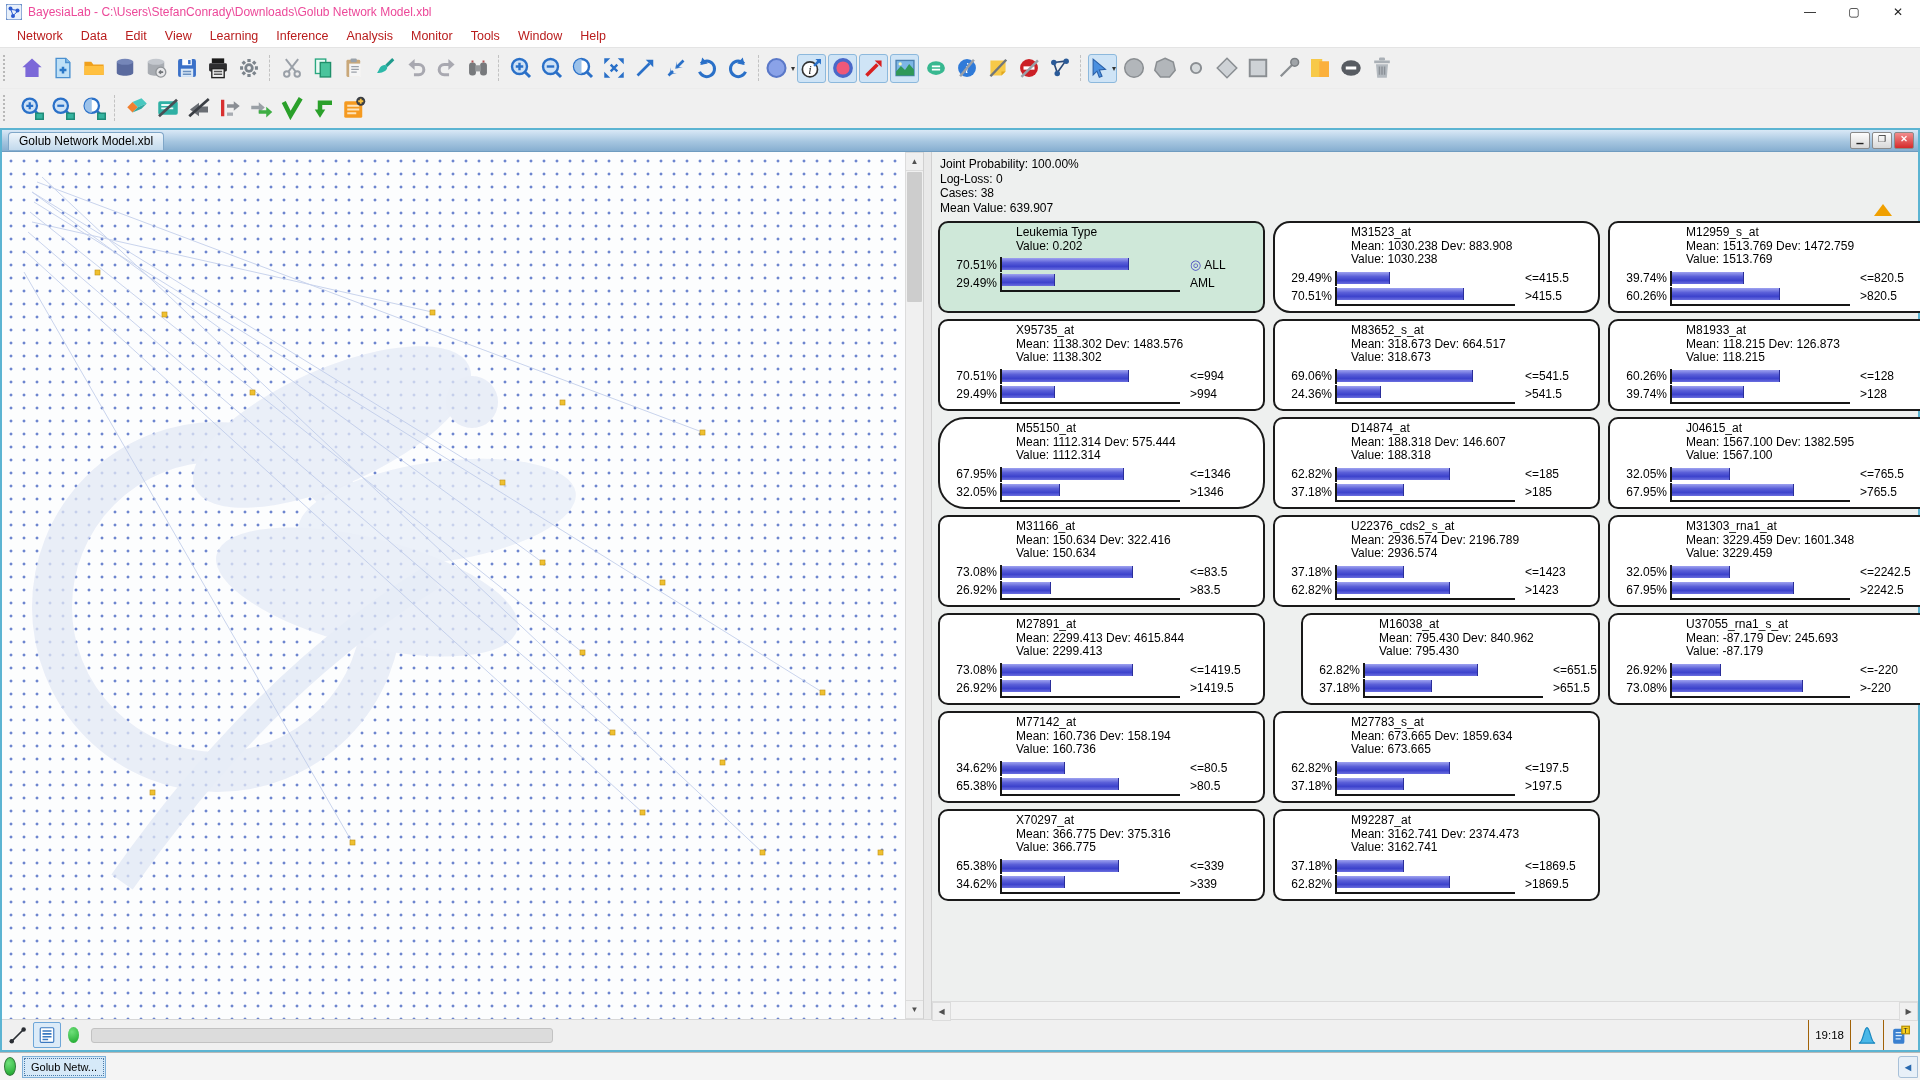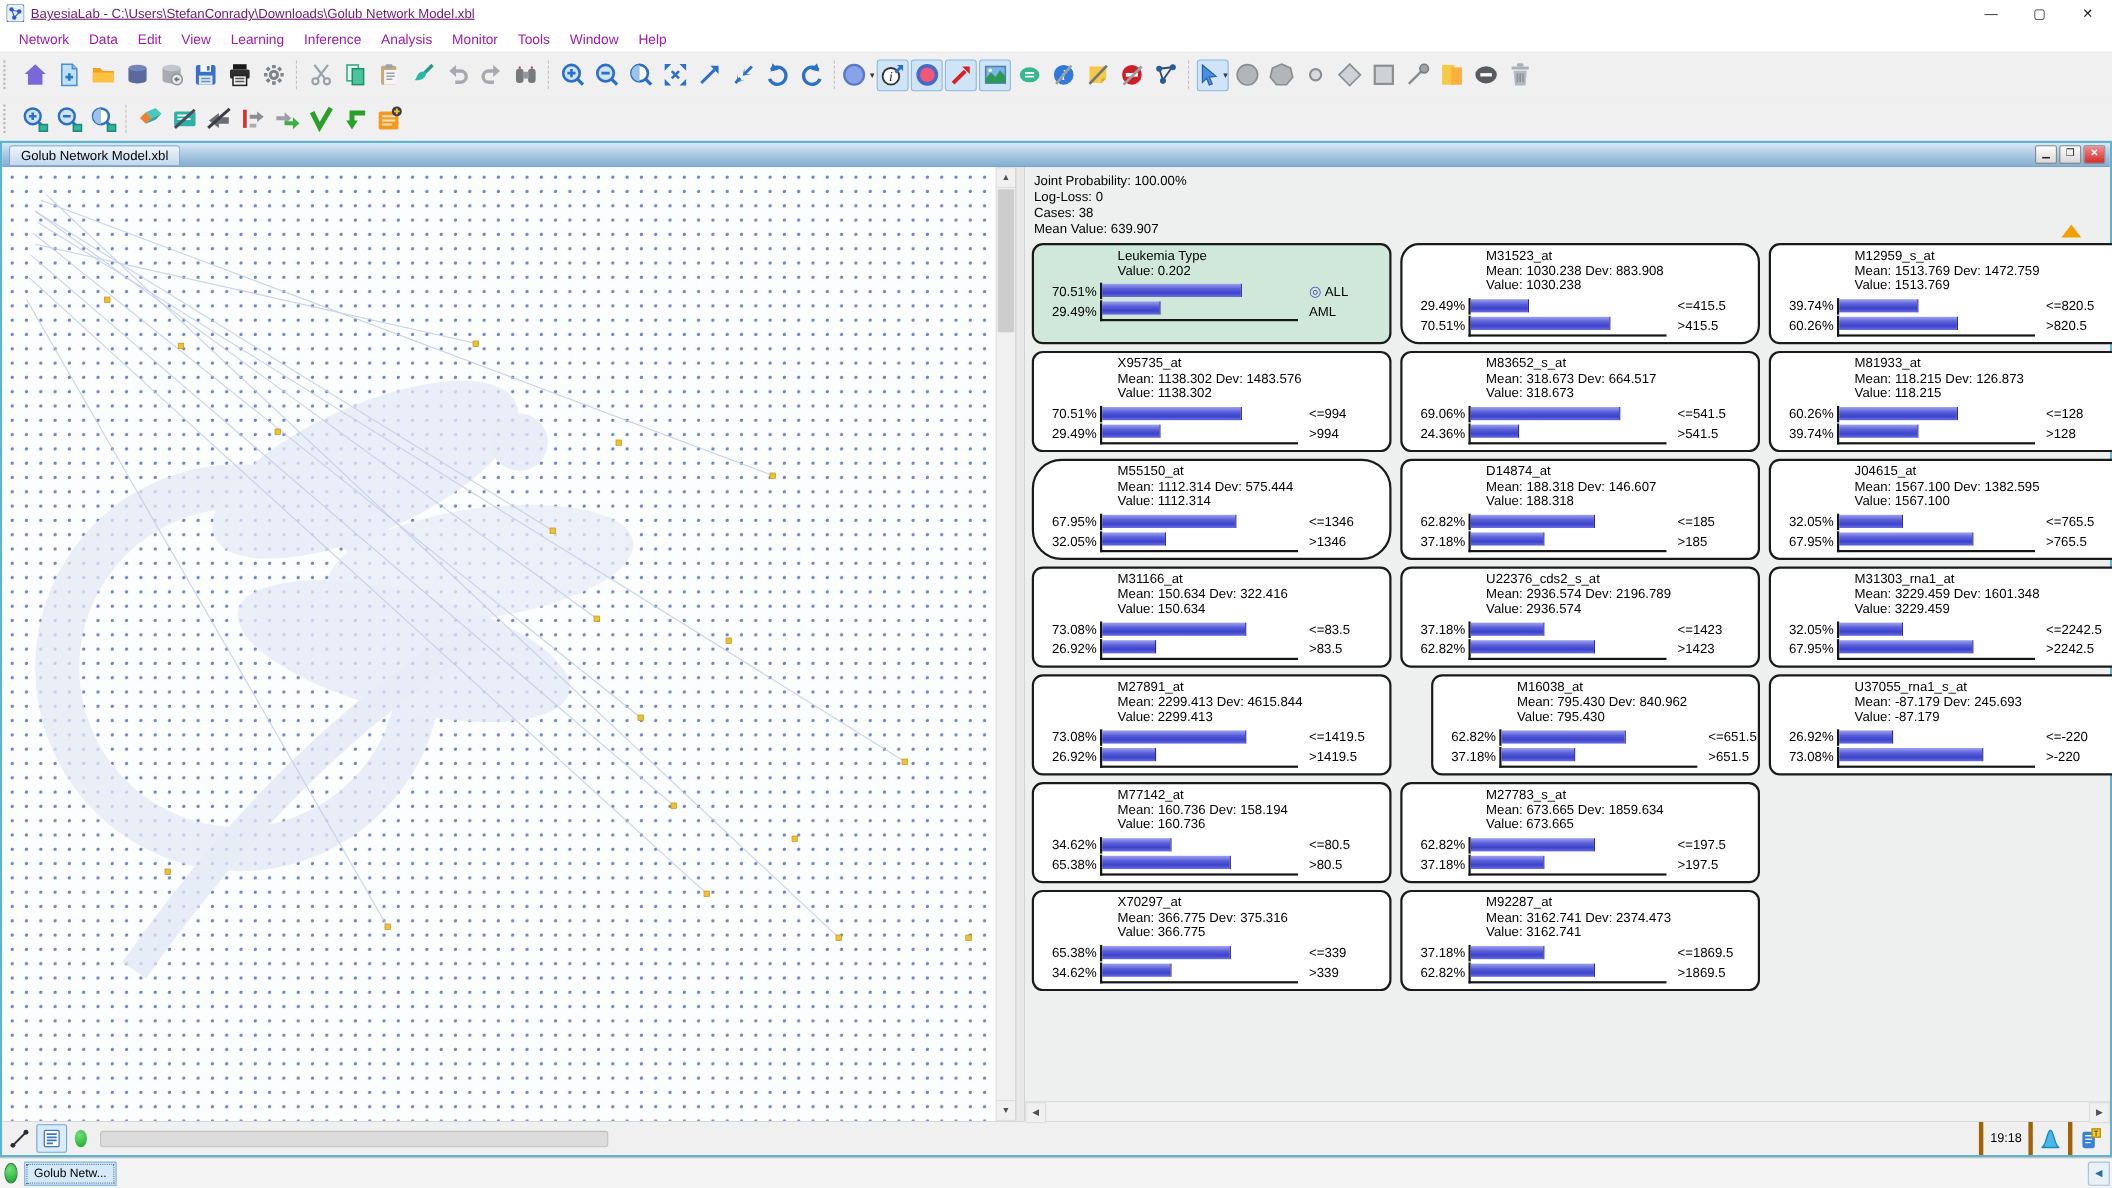--- a/index.html
+++ b/index.html
@@ -3,27 +3,27 @@
 <meta charset="utf-8">
 <style>
   html,body{margin:0;padding:0;}
   body{width:1920px;height:1080px;overflow:hidden;background:#e8e8e8;
        font-family:"Liberation Sans",sans-serif;-webkit-font-smoothing:antialiased;}
   #app{width:1920px;height:1080px;display:flex;flex-direction:column;background:#f0f0f0;}
 
   
   .titlebar{height:24px;background:#ffffff;display:flex;align-items:center;padding:0 0 0 6px;flex:0 0 auto;}
   .titlebar .app-icon{width:16px;height:16px;margin-right:6px;flex:0 0 auto;}
-  .titlebar .title-text{font-size:12px;color:#701a75;flex:1 1 auto;white-space:nowrap;text-decoration:underline;}
+  .titlebar .title-text{font-size:12px;color:#ec4899;flex:1 1 auto;white-space:nowrap;}
   .win-controls{display:flex;height:100%;}
   .win-btn{width:44px;height:100%;display:flex;align-items:center;justify-content:center;font-size:12px;color:#222;}
 
   
   .menubar{height:23px;background:#ffffff;border-bottom:1px solid #e4e4e4;display:flex;align-items:center;padding-left:8px;flex:0 0 auto;}
-  .menu-item{font-size:12.5px;color:#a21caf;padding:2px 9px;white-space:nowrap;}
+  .menu-item{font-size:12.5px;color:#b91c1c;padding:2px 9px;white-space:nowrap;}
 
   
   .toolbar{background:#f0f0f0;display:flex;align-items:center;padding:2px 2px 2px 0;flex:0 0 auto;}
   .tb1{height:36px;border-bottom:1px solid #ececec;}
   .tb2{height:34px;}
   .tb-handle{width:8px;height:26px;margin:0 3px;border-left:2px dotted #b8b8b8;}
   .tb-sep{width:1px;height:26px;border-left:1px dashed #c2c2c2;margin:0 5px;}
   .ti{width:29px;height:29px;display:inline-flex;align-items:center;justify-content:center;border-radius:3px;margin:0 1px;flex:0 0 auto;}
   .ti.hl{background:#cfe4f6;border:1px solid #8cb8dc;width:27px;height:27px;}
   .ti svg{display:block;}
@@ -76,21 +76,21 @@
   .h-scroll{position:absolute;left:0;right:0;bottom:0;height:17px;background:#f2f2f2;border-top:1px solid #dcdcdc;display:flex;}
   .h-track{flex:1 1 auto;}
 
   
   .statusbar{height:30px;background:#f0f0f0;border-top:1px solid #d8d8d8;display:flex;align-items:center;flex:0 0 auto;padding:0 2px;}
   .sb-icon{width:26px;height:24px;display:flex;align-items:center;justify-content:center;margin:0 1px;border-radius:2px;}
   .sb-icon.sel{border:1px solid #6ea6d8;background:#dcebf8;}
   .status-light{width:11px;height:16px;background:radial-gradient(circle at 35% 30%,#6fe07a,#18a428);border-radius:50%;margin:0 6px;}
   .slider-track{width:460px;height:13px;background:#dcdcdc;border:1px solid #c2c2c2;border-radius:3px;margin-left:6px;}
   .sb-right{margin-left:auto;display:flex;align-items:center;height:100%;}
-  .sb-cell{height:100%;display:flex;align-items:center;padding:0 6px;border-left:4px solid #a16207;}
+  .sb-cell{height:100%;display:flex;align-items:center;padding:0 6px;border-left:1px solid #a16207;}
   .time-text{font-size:11.5px;color:#000;}
 
   
   .taskbar{height:27px;background:#f4f4f4;border-top:1px solid #b8b8b8;display:flex;align-items:center;flex:0 0 auto;padding:0 2px;}
   .task-light{width:10px;height:17px;background:radial-gradient(circle at 35% 30%,#6fe07a,#18a428);border-radius:50%;border:1px solid #2f7a38;margin:0 6px 0 2px;}
   .task-btn{height:20px;display:flex;align-items:center;padding:0 8px;background:#d6e9f8;border:1px solid #7fb0d8;outline:1px dotted #4a7aa8;outline-offset:-3px;font-size:11px;color:#000;}
   .tb-right-arrow{margin-left:auto;width:18px;height:20px;background:#e8f0f8;border:1px solid #a8c0d8;display:flex;align-items:center;justify-content:center;color:#2a6ab0;font-size:11px;border-radius:3px 0 0 3px;}
 </style>
 </head>
 <body>

